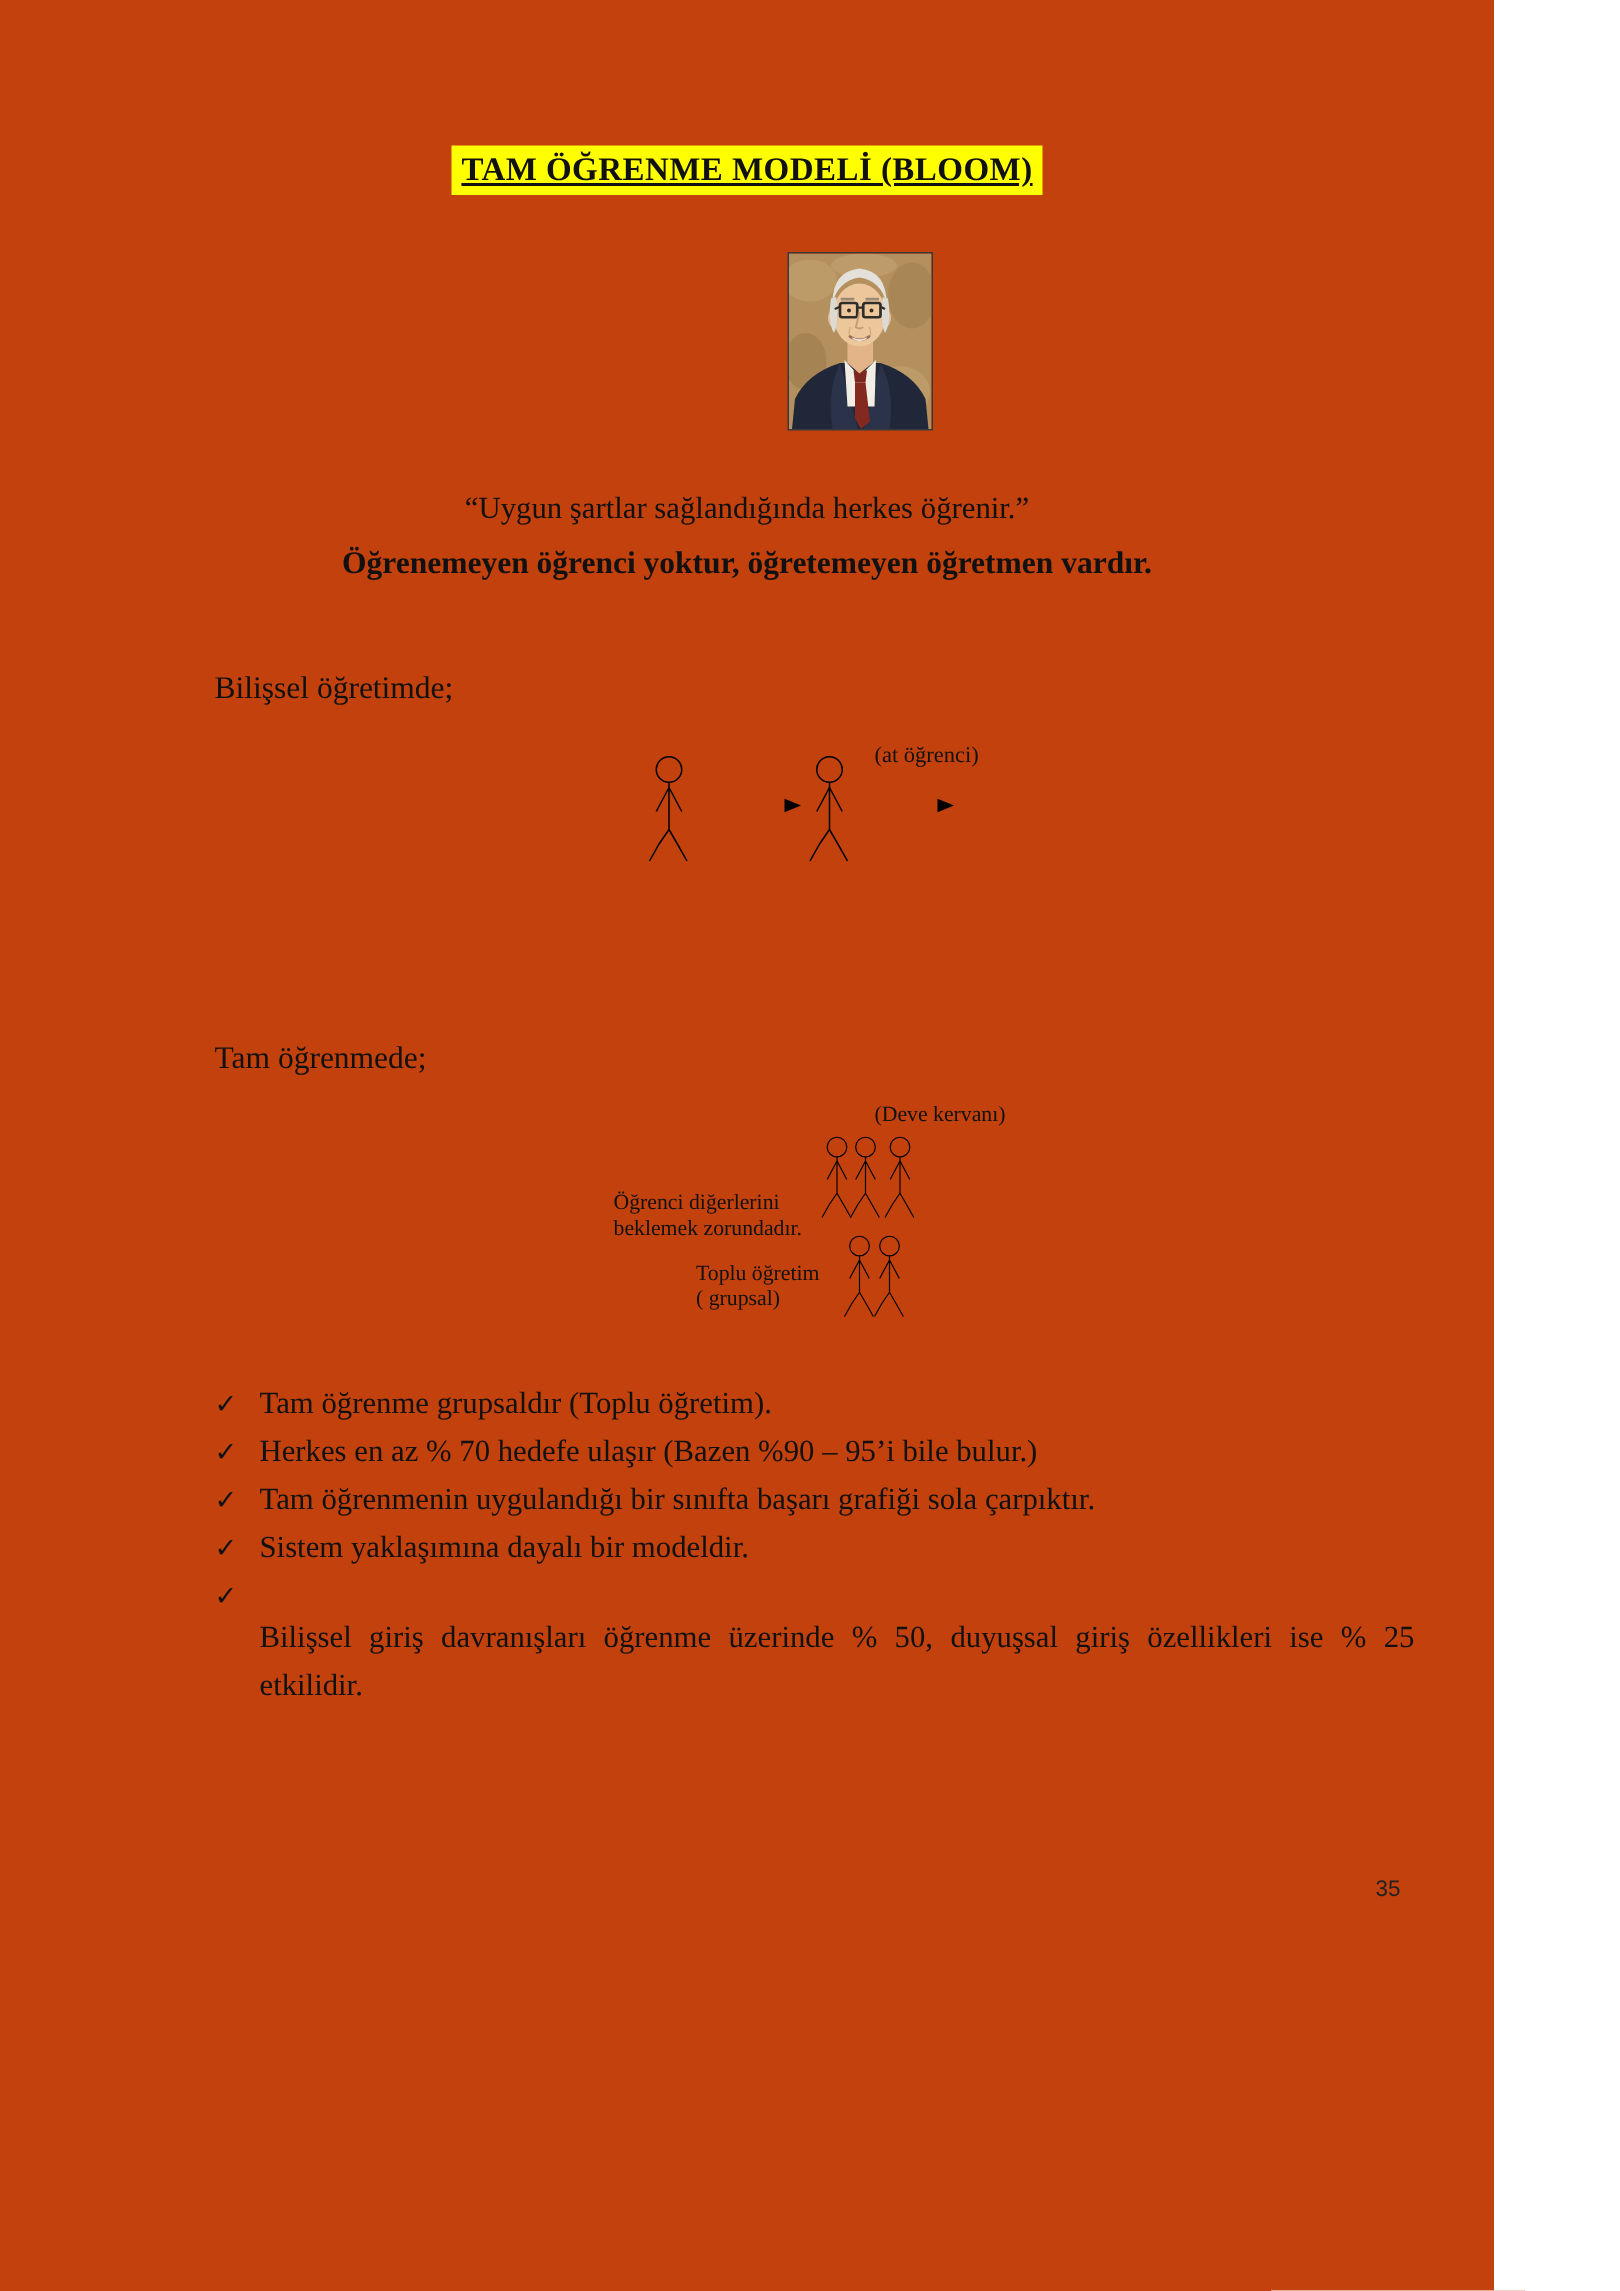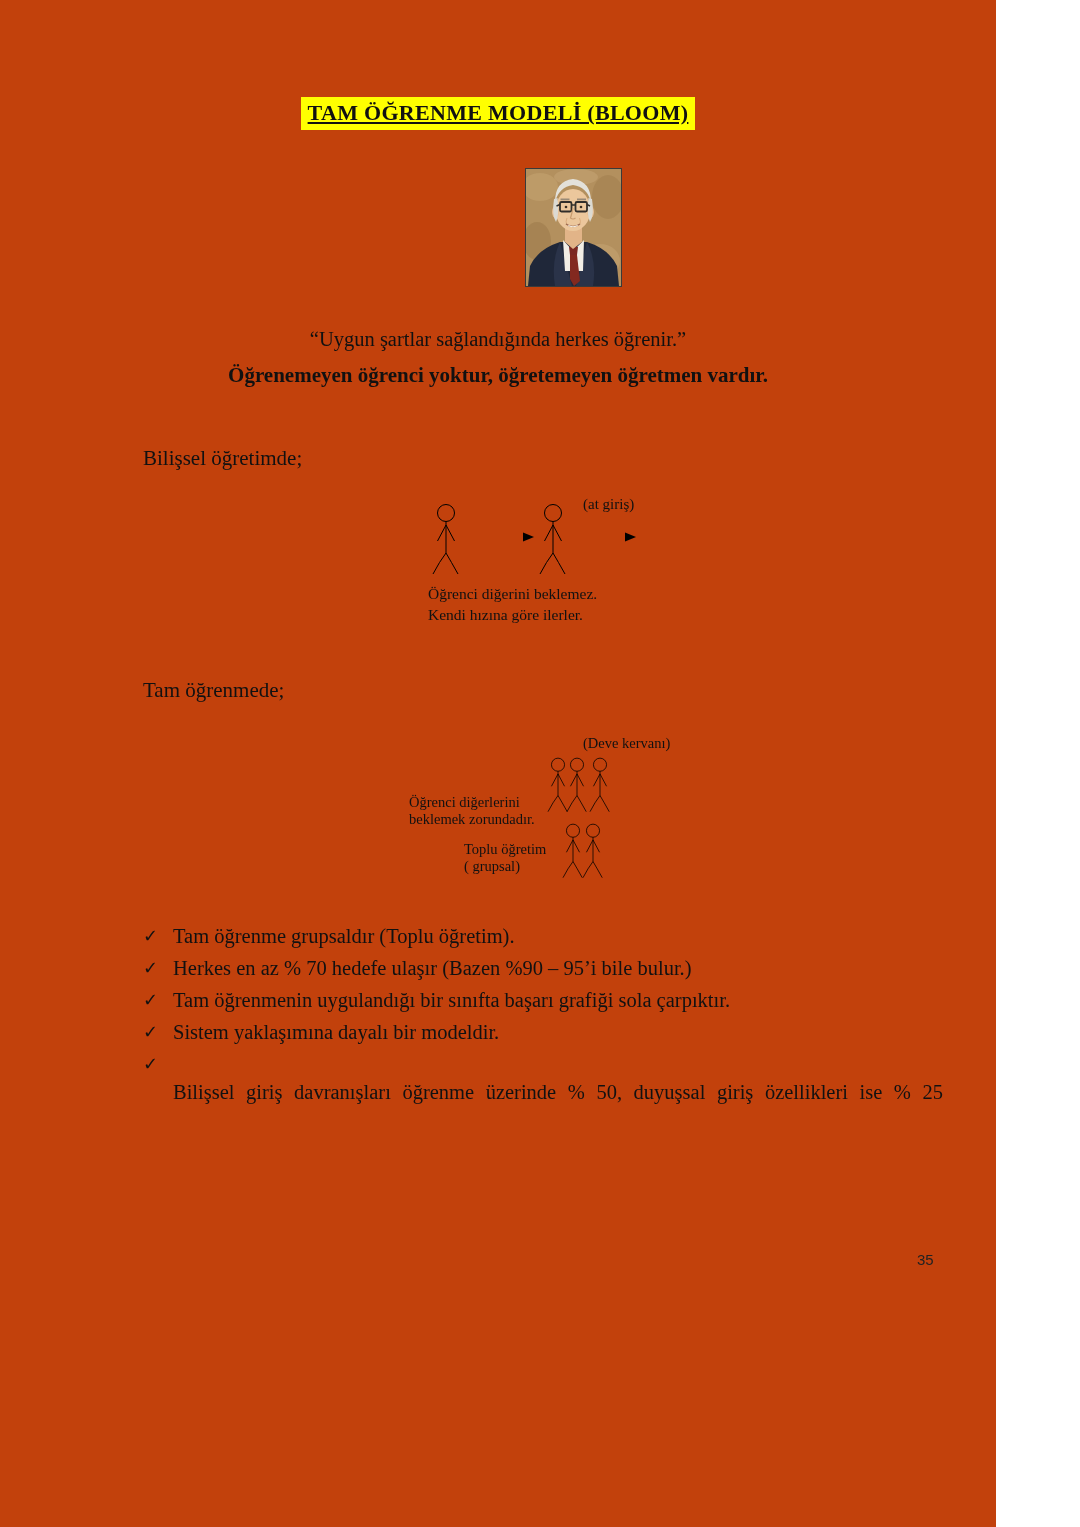--- a/index.html
+++ b/index.html
@@ -21,21 +21,21 @@
   .photo { left:525px; top:168px; width:95px; height:117px; border:1px solid #3a3a3a; box-sizing:content-box; }
   .photo svg { display:block; }
 
   
   .quote { top:328px; left:0; width:100%; text-align:center; font-size:20.5px; }
   .statement { top:363px; left:0; width:100%; text-align:center; font-size:21px; font-weight:bold; }
 
   
   .heading { font-size:21px; }
   .h1 { left:143px; top:446px; }
-  .h2 { left:143px; top:678px; }
+  .h2 { left:143px; top:693px; }
 
   
   .diagram1 { left:425px; top:495px; width:260px; height:140px; }
   .diagram2 { left:400px; top:733px; width:300px; height:152px; }
   .fig, .arrow { position:absolute; }
   .fig * , .arrow line { stroke:#000; fill:none; }
   .dlabel { position:absolute; font-size:15px; white-space:nowrap; }
   .lbl-at { left:158px; top:1px; }
   .lbl-deve { left:183px; top:2px; font-size:14.5px; }
   .caption1 { position:absolute; left:3px; top:88px; font-size:15.5px; line-height:21px; white-space:nowrap; }
@@ -123,37 +123,33 @@
       <path d="M42,55.8 Q47,58.6 52,55.8 L51.4,57.2 Q47,59.4 42.6,57.2 Z" fill="#f3eadd"></path>
     </svg>
   </div>
 
   <div class="abs statement">Öğrenemeyen öğrenci yoktur, öğretemeyen öğretmen vardır.</div>
   <div class="abs quote">“Uygun şartlar sağlandığında herkes öğrenir.”</div>
 
   <div class="abs heading h1">Bilişsel öğretimde;</div>
 
   <div class="abs diagram1">
-    <span class="dlabel lbl-at">(at giriş)</span>
+    <span class="dlabel lbl-at">(at öğrenci)</span>
     <svg class="fig" style="left:3px; top:8px;" viewBox="0 0 36 74" width="36" height="74">
         <use href="#stickman"></use>
       </svg>
     <svg class="arrow" style="left:48px; top:36px;" viewBox="0 0 62 12" width="62" height="12">
         <use href="#rarrow"></use>
       </svg>
     <svg class="fig" style="left:110px; top:8px;" viewBox="0 0 36 74" width="36" height="74">
         <use href="#stickman"></use>
       </svg>
     <svg class="arrow" style="left:150px; top:36px;" viewBox="0 0 62 12" width="62" height="12">
         <use href="#rarrow"></use>
       </svg>
-    <div class="caption1">
-      <div>Öğrenci diğerini beklemez.</div>
-      <div>Kendi hızına göre ilerler.</div>
-    </div>
   </div>
 
   <div class="abs heading h2">Tam öğrenmede;</div>
 
   <div class="abs diagram2">
     <span class="dlabel lbl-deve">(Deve kervanı)</span>
     <div class="caption2">
       <div>Öğrenci diğerlerini</div>
       <div>beklemek zorundadır.</div>
     </div>
@@ -192,19 +188,20 @@
       <div class="li-text">Tam öğrenmenin uygulandığı bir sınıfta başarı grafiği sola çarpıktır.</div>
     </li>
     <li>
       <span class="check">✓</span>
       <div class="li-text">Sistem yaklaşımına dayalı bir modeldir.</div>
     </li>
     <li>
       <span class="check">✓</span>
       <div class="li-text">
         <div class="just">Bilişsel giriş davranışları öğrenme üzerinde % 50, duyuşsal giriş özellikleri ise % 25</div>
+        <div>etkilidir.</div>
       </div>
     </li>
   </ul>
 
   <div class="abs pagenum">35</div>
 
 </div>
 
 </body></html>

